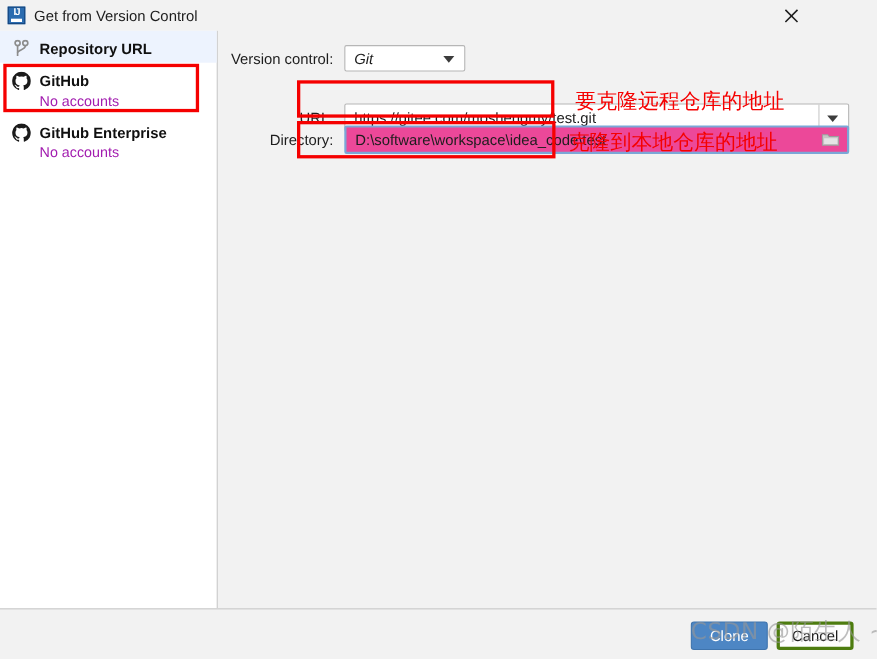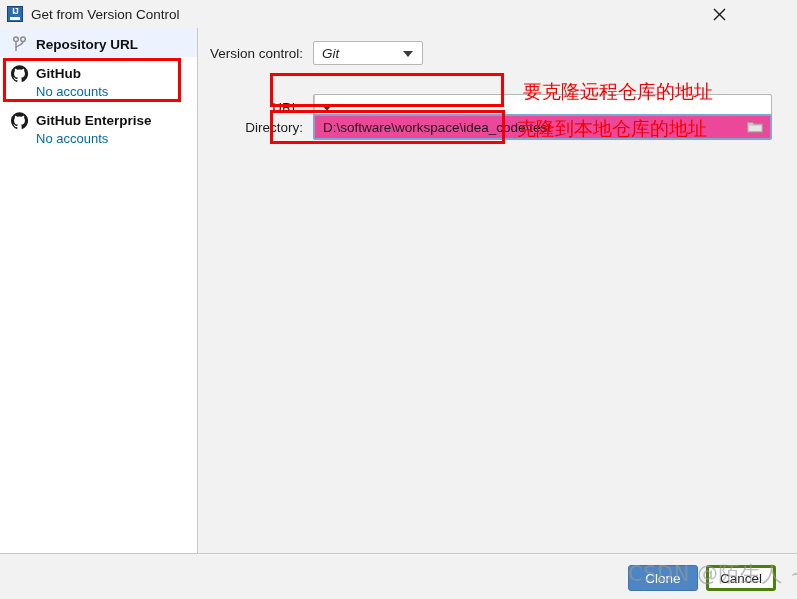--- a/index.html
+++ b/index.html
@@ -98,21 +98,21 @@
     align-items: center;
     justify-content: center;
   }
   .side-label {
     font-size: 13.5px;
     font-weight: bold;
     color: #101010;
   }
   .side-sub {
     font-size: 13px;
-    color: #0369a1;
+    color: #a21caf;
     margin-left: 26px;
     padding-bottom: 3px;
   }
 
   
   #repo-highlight {
     position: absolute;
     left: 3px; top: 30px;
     width: 178px; height: 44px;
     border: 3px solid #f50000;
@@ -366,20 +366,21 @@
     <span class="form-label">Version control:</span>
     <div id="vc-select">
       <span id="vc-value">Git</span>
       <span class="tri-down"></span>
     </div>
   </div>
 
   <div class="form-row" id="row-url">
     <span class="form-label">URL:</span>
     <div id="url-combo">
+      <span id="url-text" placeholder="">https://gitee.com/moshengmy/test.git</span>
       <span id="url-arrow-btn">
         <span class="tri-down"></span>
       </span>
     </div>
   </div>
 
   <div class="form-row" id="row-dir">
     <span class="form-label">Directory:</span>
     <div id="dir-combo">
       <span id="dir-text" placeholder="">D:\software\workspace\idea_code\test</span>

